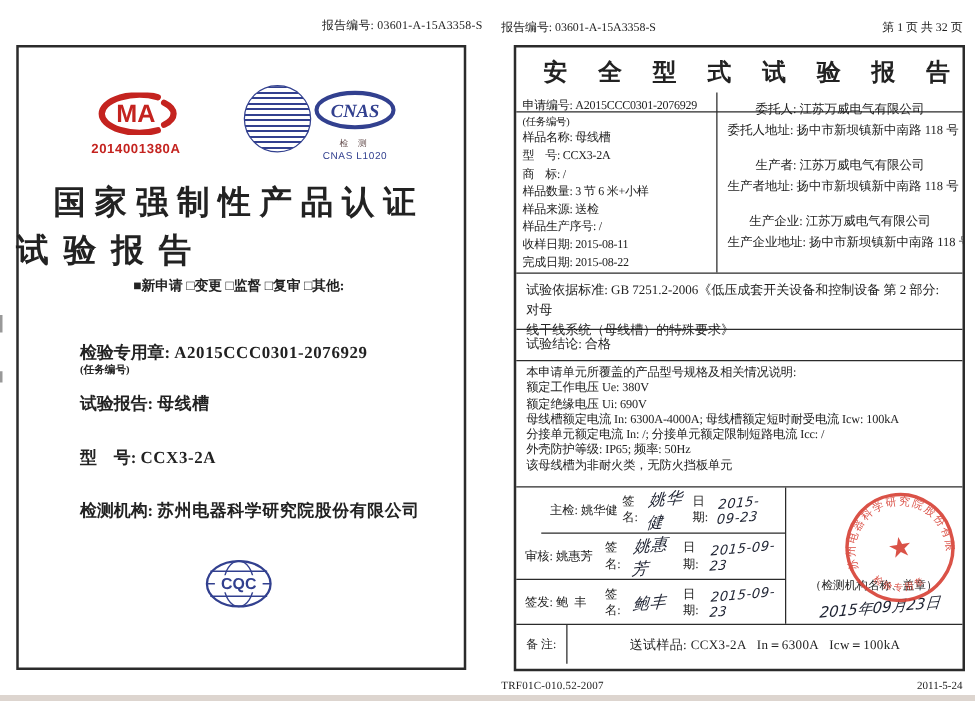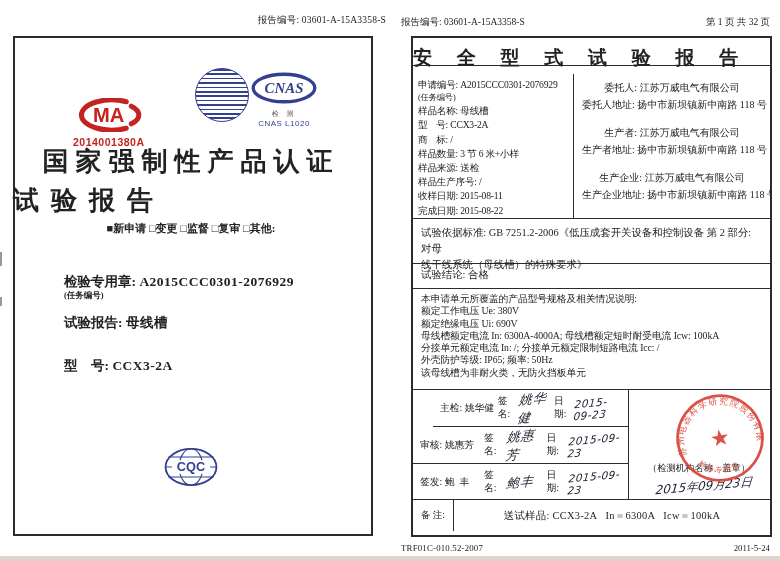--- a/index.html
+++ b/index.html
@@ -5,21 +5,21 @@
   html,body{margin:0;padding:0;background:#ffffff;}
   .shot{position:relative;width:780px;height:561px;background:#ffffff;overflow:hidden;
         font-family:"Liberation Serif",serif;color:#222;}
   .abs{position:absolute;}
   .pre{white-space:pre;}
 
   
   .lp-report{left:228px;top:14px;width:158px;text-align:right;font-size:9.5px;letter-spacing:0.2px;}
   .lp-border{left:13px;top:36px;width:356px;height:496px;border:2px solid #2b2b2b;}
 
-  .cma{left:73px;top:74px;width:70px;text-align:center;margin-top:24px;}
+  .cma{left:73px;top:74px;width:70px;text-align:center;}
   .cma-cert{color:#c4231f;font-size:10.5px;font-weight:bold;letter-spacing:0.5px;margin-top:0px;
             font-family:"Liberation Sans",sans-serif;}
   .ilac{left:195px;top:68px;width:52px;height:52px;border-radius:50%;border:1.5px solid #32408f;
         background:repeating-linear-gradient(180deg,#32408f 0 1.6px,#fff 1.6px 4.4px);overflow:hidden;}
   .ilac-band{position:absolute;left:-2px;right:-2px;top:18px;height:15px;background:#fff;
              display:flex;align-items:flex-start;justify-content:center;margin-top:44px;}
   .ilac-band span{color:#32408f;font-weight:bold;font-size:10px;font-family:"Liberation Sans",sans-serif;}
   .cnas{left:250px;top:72px;width:68px;text-align:center;}
   .cnas-sub1{font-size:7px;color:#6a5353;letter-spacing:3px;margin-top:1px;}
   .cnas-sub2{font-size:8px;color:#32408f;font-family:"Liberation Sans",sans-serif;letter-spacing:0.5px;}
@@ -31,21 +31,21 @@
   .lp-field{left:64px;font-size:13.5px;font-weight:600;}
   .lp-field .val{font-weight:600;letter-spacing:0.5px;}
   .lp-note{left:64px;font-size:8.5px;font-weight:600;}
   .cqc{left:162px;top:447px;width:58px;height:40px;}
 
   
   .rp-report{left:401px;top:16px;font-size:9.5px;}
   .rp-page{left:620px;top:16px;width:150px;text-align:right;font-size:9.5px;}
   .rp-table{left:411px;top:36px;width:357px;height:497px;border:2px solid #2b2b2b;}
   .rp-row{position:absolute;left:0;right:0;box-sizing:border-box;}
-  .rp-title{top:0;height:28px;border-bottom:1.5px solid #2b2b2b;text-align:left;
+  .rp-title{top:0;height:52px;border-bottom:1.5px solid #2b2b2b;text-align:right;
             font-size:19px;font-weight:700;letter-spacing:10px;padding-top:7px;}
   .rp-info{top:36px;height:145px;border-bottom:1.5px solid #2b2b2b;}
   .rp-info-left{position:absolute;left:0;top:0;bottom:0;width:161px;border-right:1.5px solid #2b2b2b;
                 padding:4px 5px;box-sizing:border-box;font-size:9.6px;line-height:14.2px;overflow:hidden;}
   .rp-info-left .ln{white-space:pre;letter-spacing:-0.2px;}
   .rp-info-left .ln.note{font-size:8.3px;line-height:12px;}
   .rp-info-right{position:absolute;left:161px;top:0;bottom:0;right:0;padding:5px 8px;
                  box-sizing:border-box;font-size:10px;line-height:17px;overflow:hidden;text-align:center;}
   .rp-info-right .ln{white-space:pre;}
   .rp-info-right .gap{min-height:11px;line-height:11px;}
@@ -117,20 +117,21 @@
   </div>
 
   <div class="abs lp-title1">国家强制性产品认证</div>
   <div class="abs lp-title2">试验报告</div>
   <div class="abs lp-check pre">■新申请 □变更 □监督 □复审 □其他:</div>
 
   <div class="abs lp-field pre" style="top:273px;"><span>检验专用章: </span><span class="val">A2015CCC0301-2076929</span></div>
   <div class="abs lp-note" style="top:290px;">(任务编号)</div>
   <div class="abs lp-field pre" style="top:314px;"><span>试验报告: </span><span class="val">母线槽</span></div>
   <div class="abs lp-field pre" style="top:357px;"><span>型    号: </span><span class="val">CCX3-2A</span></div>
+  <div class="abs lp-field pre" style="top:400px;"><span>检测机构: </span><span class="val">苏州电器科学研究院股份有限公司</span></div>
 
   <div class="abs cqc">
     <svg width="58" height="40" viewBox="0 0 60 44">
       <ellipse cx="30" cy="22" rx="28" ry="20" fill="none" stroke="#32408f" stroke-width="2"></ellipse>
       <ellipse cx="30" cy="22" rx="13" ry="20" fill="none" stroke="#32408f" stroke-width="1.2"></ellipse>
       <line x1="5" y1="11" x2="55" y2="11" stroke="#32408f" stroke-width="1.2"></line>
       <line x1="2" y1="22" x2="58" y2="22" stroke="#32408f" stroke-width="1.2"></line>
       <line x1="5" y1="33" x2="55" y2="33" stroke="#32408f" stroke-width="1.2"></line>
       <rect x="9" y="14.5" width="42" height="15" fill="#ffffff"></rect>
       <text x="30" y="26.5" text-anchor="middle" font-size="14" font-weight="bold" fill="#32408f" font-family="Liberation Sans, sans-serif">CQC</text>

